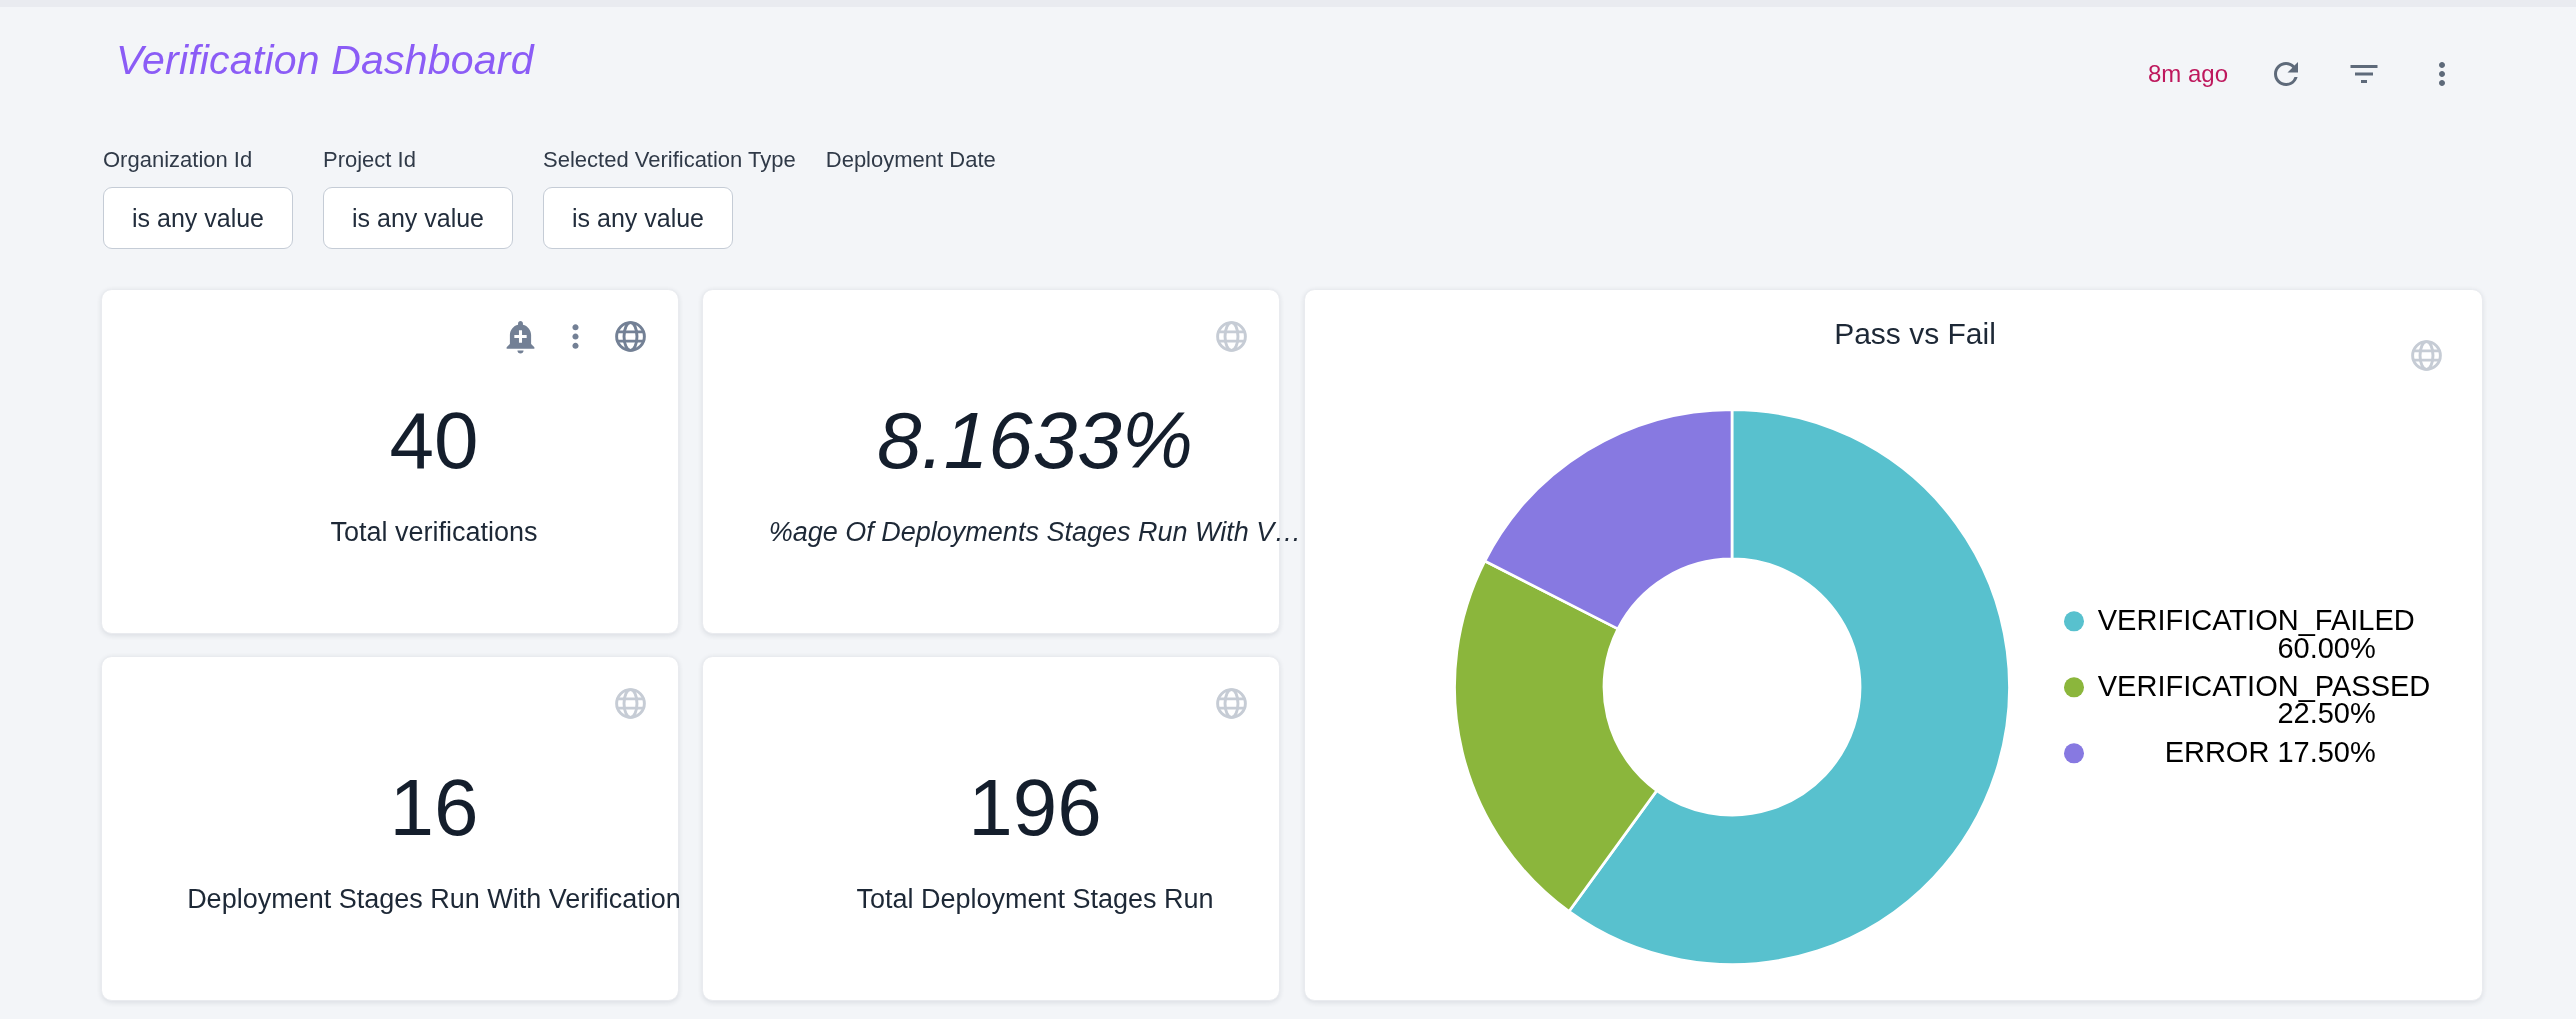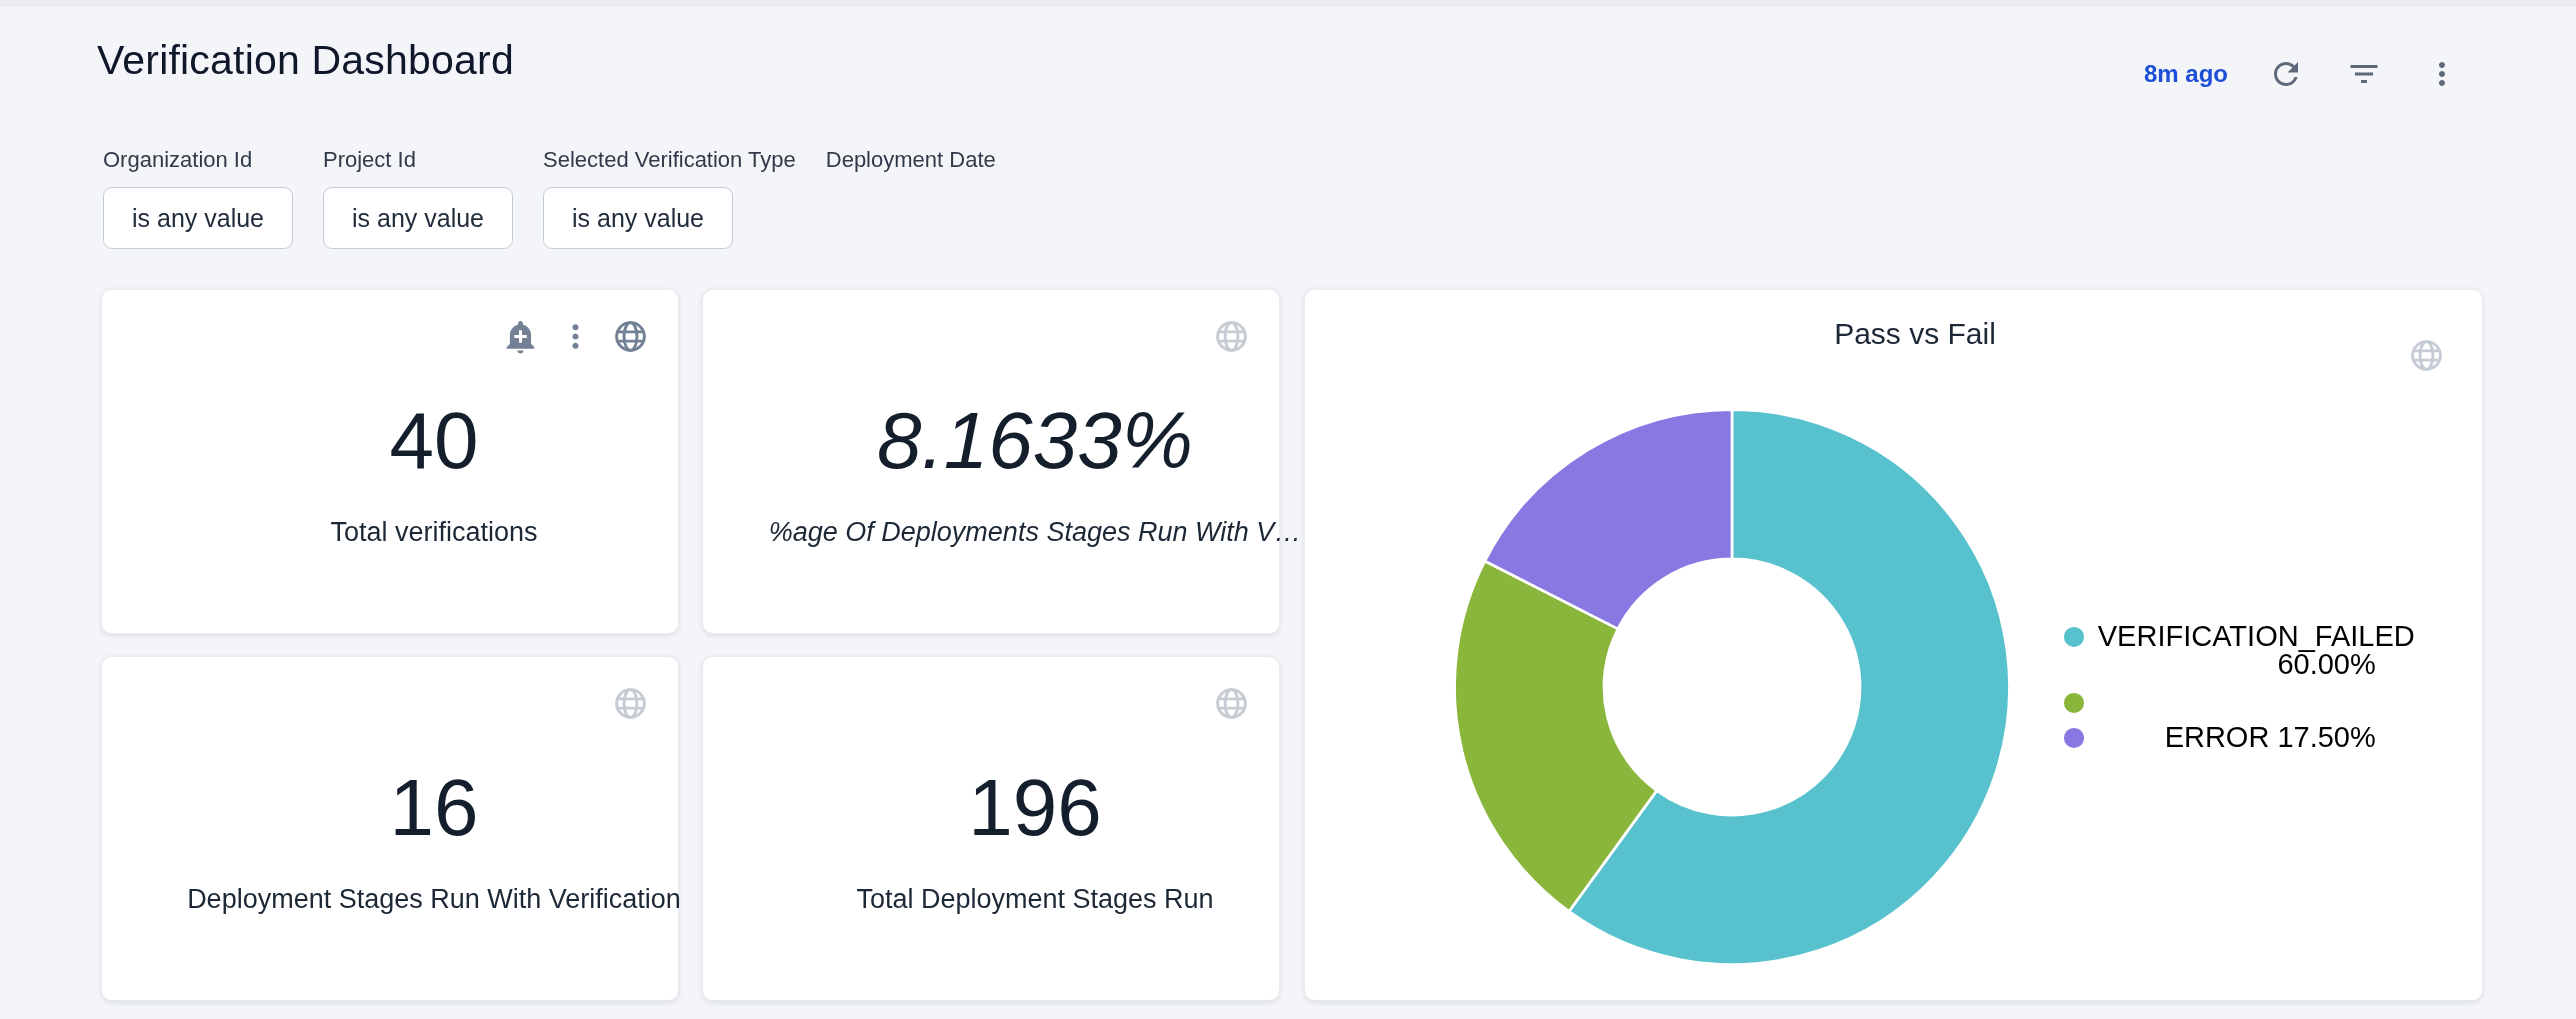--- a/index.html
+++ b/index.html
@@ -10,29 +10,30 @@
     position: relative;
     overflow: hidden;
     color: #1c2533;
   }
   .top-band {
     position: absolute; left: 0; top: 0; width: 2576px; height: 7.1px;
     background: #e9ebf0;
   }
   
   .dash-title {
-    position: absolute; left: 97px; top: 37px;
-    font-size: 41px; font-weight: 400; color: #0f172a;
+    position: absolute; left: 116px; top: 37px;
+    font-size: 41px; font-weight: 400; color: #8b5cf6;
     letter-spacing: 0.2px;
+    font-style: italic;
   }
   .header-controls {
     position: absolute; right: 114px; top: 53px;
     display: flex; align-items: center; gap: 37px;
   }
-  .last-refresh { font-size: 24px; color: #1d4ed8; font-weight: bold; }
+  .last-refresh { font-size: 24px; color: #be185d; }
   .hdr-icon-btn {
     width: 41px; height: 41px; border: none; background: transparent;
     display: flex; align-items: center; justify-content: center;
     color: #5e6a7a; cursor: pointer; padding: 0;
   }
   .hdr-icon-btn svg { width: 36px; height: 36px; fill: currentColor; }
 
   
   .filters {
     position: absolute; left: 103px; top: 147px;
@@ -256,20 +257,21 @@
           <path d="M 38.01 174.35 A 312 312 0 0 1 316.00 4.00 L 316.00 172.00 A 144 144 0 0 0 187.70 250.63 Z" fill="#8779E1" stroke="#ffffff" stroke-width="3" stroke-linejoin="round"></path>
         </svg>
     </div>
     <ul class="chart-legend">
         <li class="legend-item">
           <span class="legend-dot" style="background: rgb(88, 193, 206);"></span>
           <span class="legend-text">VERIFICATION_FAILED 60.00%</span>
         </li>
         <li class="legend-item">
           <span class="legend-dot" style="background: rgb(139, 182, 60);"></span>
+          <span class="legend-text">VERIFICATION_PASSED 22.50%</span>
         </li>
         <li class="legend-item">
           <span class="legend-dot" style="background: rgb(135, 121, 225);"></span>
           <span class="legend-text">ERROR 17.50%</span>
         </li>
       </ul>
   </div>
 
 </div>
 

